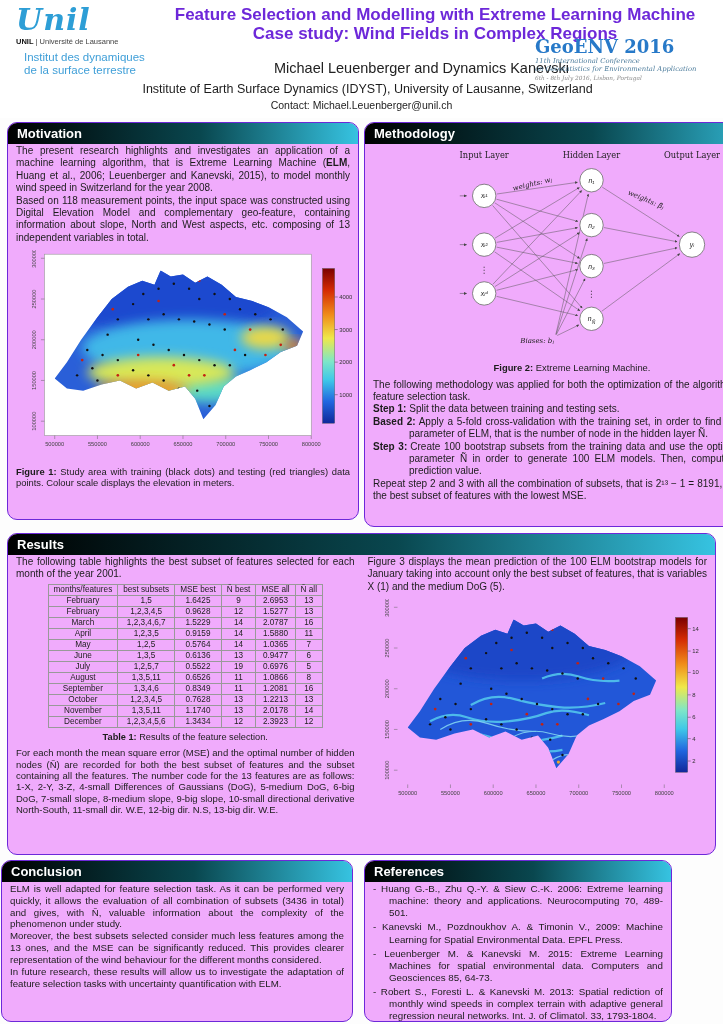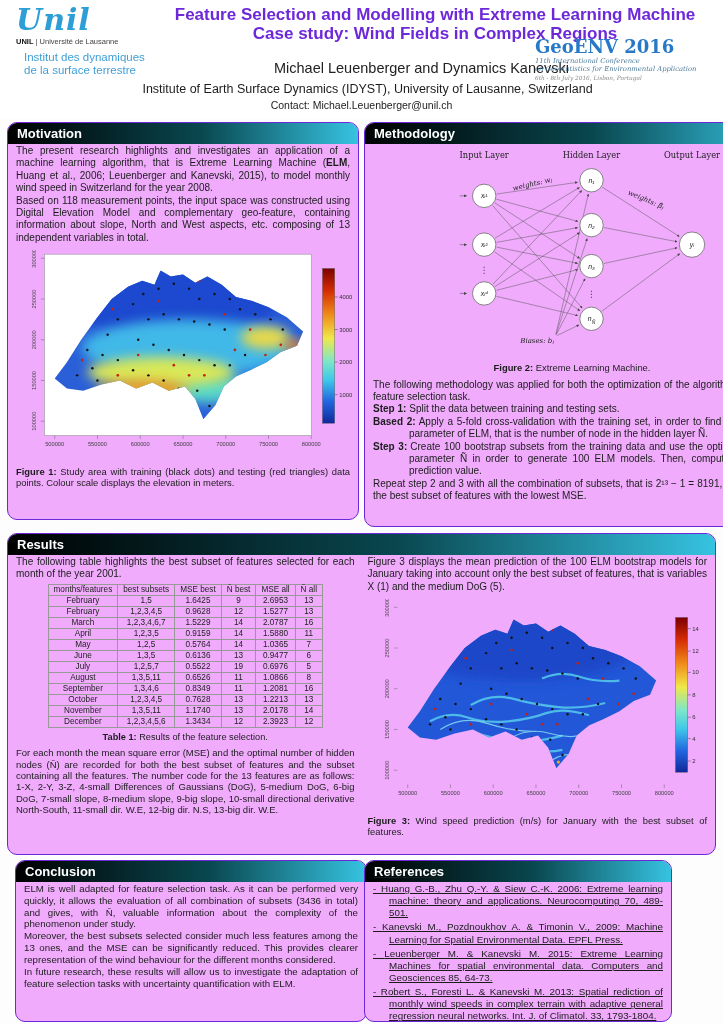--- a/index.html
+++ b/index.html
@@ -31,22 +31,22 @@
   
   .panel { position:absolute; background:#f0abfc; border:1px solid #6d28d9; border-radius:10px;
            overflow:hidden; }
   .panel-header { height:21px; background:linear-gradient(90deg,#000000 0%,#09474f 55%,#36c3e1 100%);
                   color:#fff; font-weight:bold; font-size:13px; line-height:21px; padding:0 9px; }
   .panel-body { padding:1px 8px 4px 8px; font-size:10px; line-height:1.24; text-align:justify; }
 
   .p-motivation  { left:7px;  top:122px; width:352px; height:398px; }
   .p-methodology { left:364px; top:122px; width:416px; height:405px; }
   .p-results     { left:7px;  top:533px; width:709px; height:322px; }
-  .p-conclusion  { left:15px;  top:860px; width:352px; height:162px; }
-  .p-references  { left:364px; top:860px; width:308px; height:162px;text-decoration:underline; }
+  .p-conclusion  { left:1px;  top:860px; width:352px; height:162px; }
+  .p-references  { left:364px; top:860px; width:308px; height:162px; }
 
   .figwrap { text-align:center; margin-top:6px; }
   .cap { font-size:9.4px; line-height:1.2; text-align:justify; margin-top:3px; }
   .cap b { font-weight:bold; }
 
   
   .step { padding-left:36px; text-indent:-36px; }
   .step b { font-weight:bold; margin-right:3px; }
 
   
@@ -577,21 +577,20 @@
                   <line x1="313" y1="94" x2="316" y2="94" stroke="#444" stroke-width="0.5"></line>
                   <text x="317.5" y="96" font-size="5.8" fill="#333">8</text>
                   <line x1="313" y1="116" x2="316" y2="116" stroke="#444" stroke-width="0.5"></line>
                   <text x="317.5" y="118" font-size="5.8" fill="#333">6</text>
                   <line x1="313" y1="137" x2="316" y2="137" stroke="#444" stroke-width="0.5"></line>
                   <text x="317.5" y="139" font-size="5.8" fill="#333">4</text>
                   <line x1="313" y1="159" x2="316" y2="159" stroke="#444" stroke-width="0.5"></line>
                   <text x="317.5" y="161" font-size="5.8" fill="#333">2</text>
                 </g>
             </svg>
-            <div class="cap"><b>Figure 3:</b><span> Wind speed prediction (m/s) for January with the best subset of features.</span></div>
           </div>
         </div>
       </div>
     </div>
   </div>
 
   <div class="panel p-conclusion">
     <div class="panel-header">Conclusion</div>
     <div class="panel-body concl">
       <p>ELM is well adapted for feature selection task. As it can be performed very quickly, it allows the evaluation of all combination of subsets (3436 in total) and gives, with Ñ, valuable information about the complexity of the phenomenon under study.</p>

